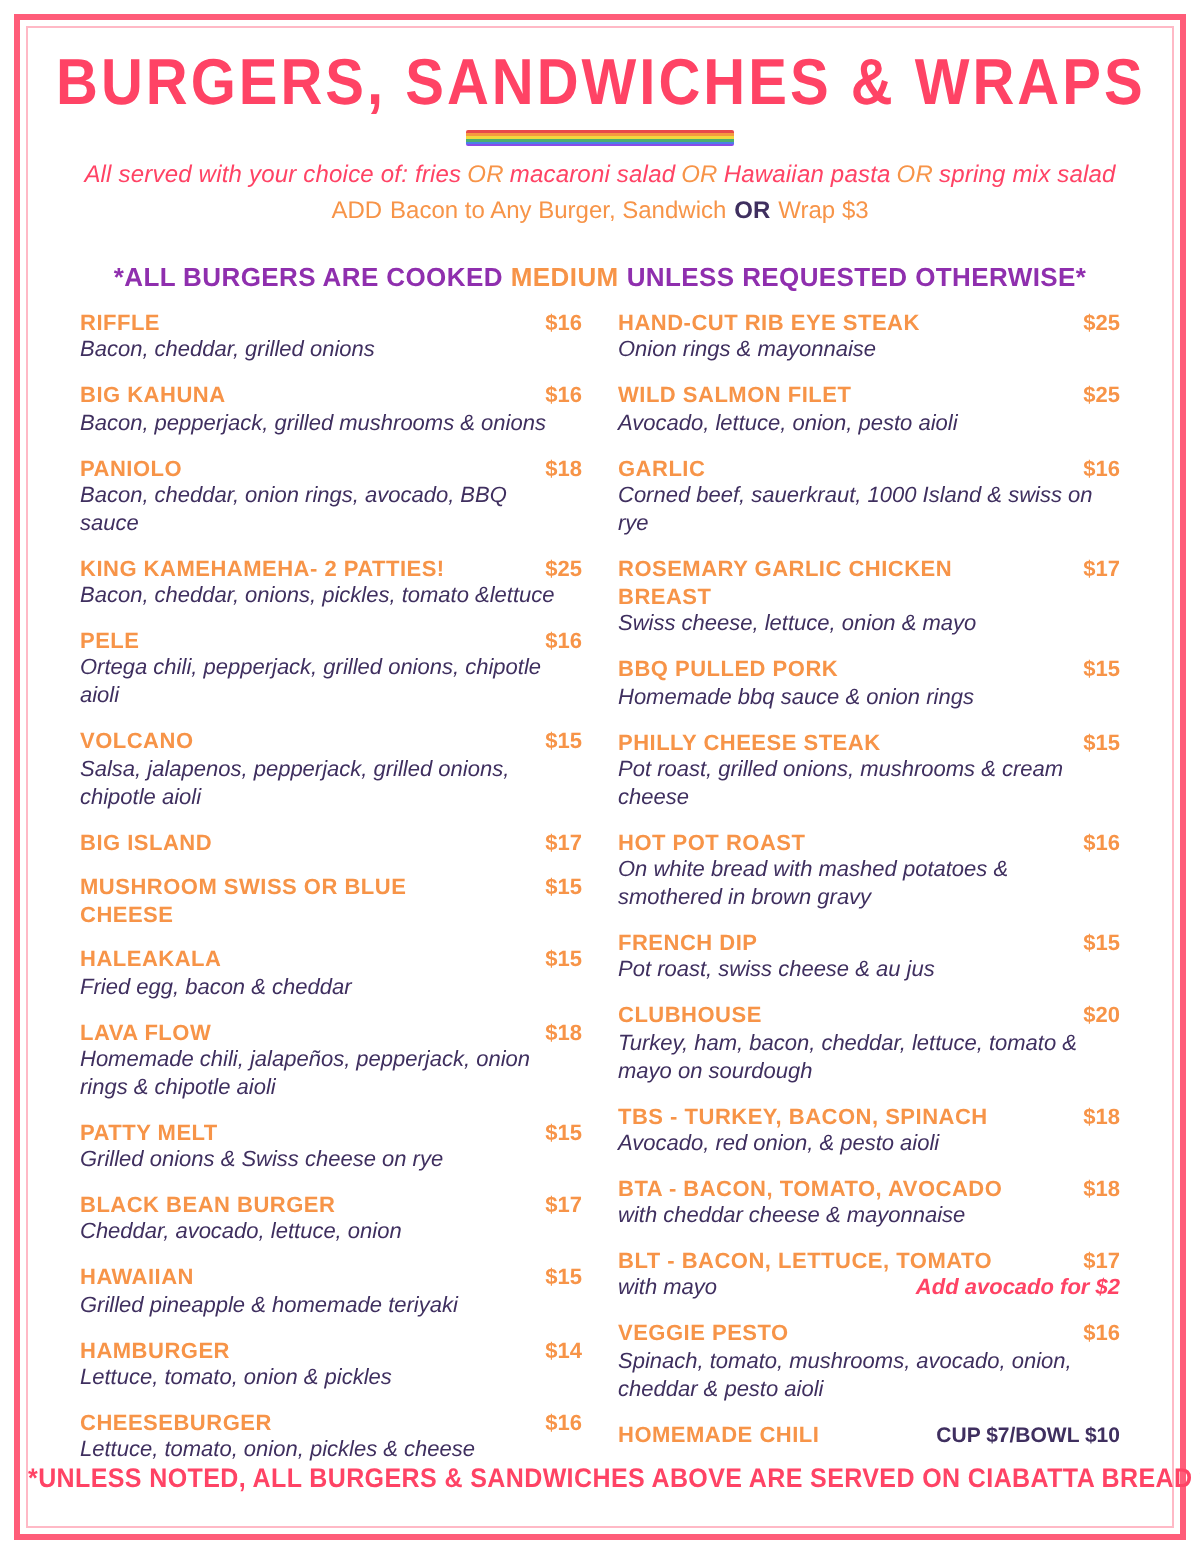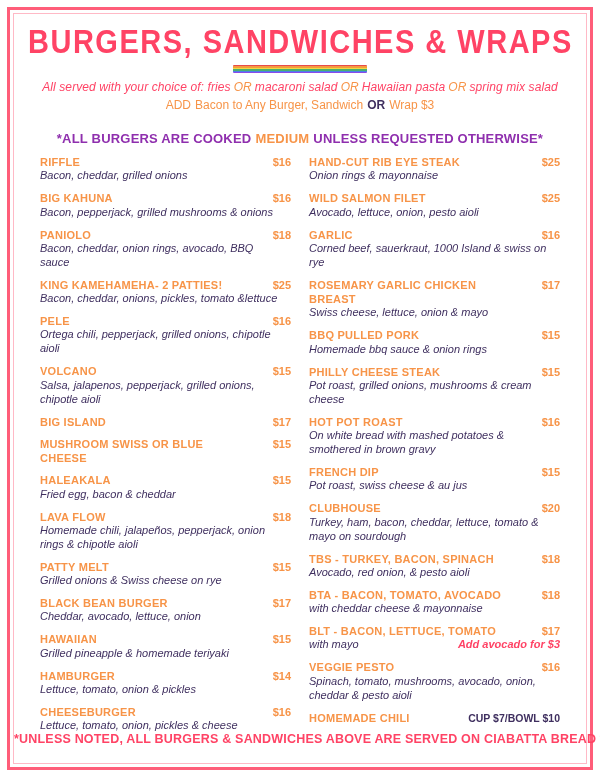--- a/index.html
+++ b/index.html
@@ -407,21 +407,21 @@
 
     </div>
   </div>
         <div class="item">
     <div class="item-head">
       <span class="item-name">BLT - BACON, LETTUCE, TOMATO</span>
       <span class="item-price">$17</span>
     </div>
     <div class="item-desc">
       <span class="desc-text">with mayo</span>
-      <span class="desc-note">Add avocado for $3</span>
+      <span class="desc-note">Add avocado for $2</span>
     </div>
   </div>
         <div class="item">
     <div class="item-head">
       <span class="item-name">VEGGIE PESTO</span>
       <span class="item-price">$16</span>
     </div>
     <div class="item-desc">
       <span class="desc-text">Spinach, tomato, mushrooms, avocado, onion, cheddar &amp; pesto aioli</span>
 

